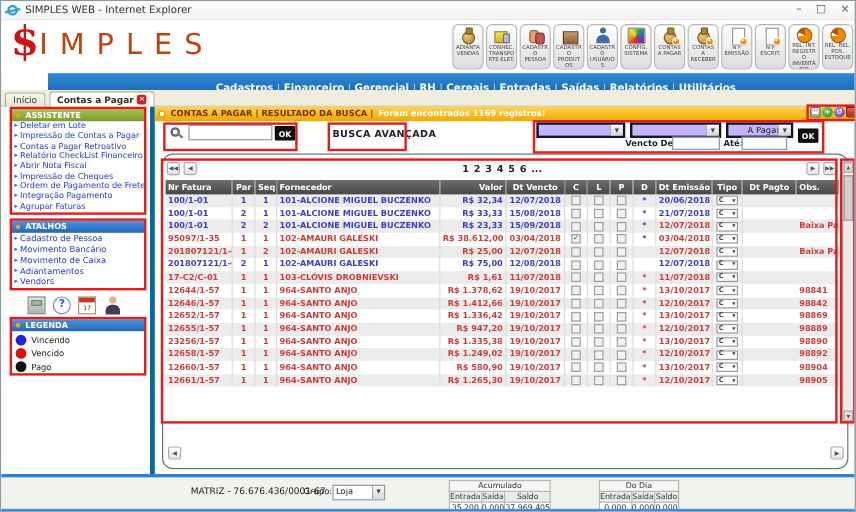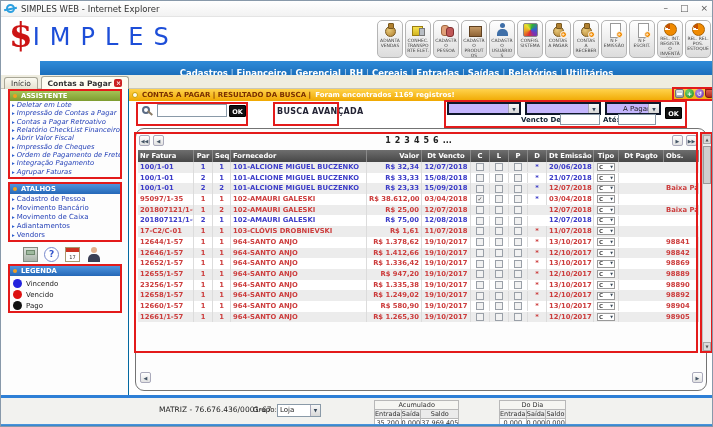--- a/index.html
+++ b/index.html
@@ -11,21 +11,21 @@
   .ie-icon{position:absolute;left:5px;top:3px;width:9px;height:9px;border:2px solid #2da0e0;border-radius:50%;}
   .ie-icon::after{content:"";position:absolute;left:-4px;top:2px;width:13px;height:2px;background:#2da0e0;transform:rotate(-12deg);}
   .wtitle{position:absolute;left:20px;top:3px;font-size:8.5px;color:#333;}
   .wctrl{position:absolute;right:6px;top:0;display:flex;gap:12px;font-size:9px;color:#555;line-height:15px;}
   .wctrl span{cursor:default;}
 
   
   .header{position:absolute;left:0;top:16px;width:713px;height:44px;background:#fff;}
   .logo{position:absolute;left:8px;top:2px;display:flex;align-items:flex-end;}
   .logo-dollar{font-family:"DejaVu Serif",serif;font-weight:bold;font-size:34px;line-height:32px;color:#cc1414;}
-  .logo-text{font-size:24px;line-height:28px;letter-spacing:10px;color:#1d4ed8;}
+  .logo-text{font-size:24px;line-height:28px;letter-spacing:10px;color:#c2410c;}
   .toolbar{position:absolute;right:3px;top:3px;display:flex;gap:2px;}
   .tb-btn{width:26px;height:38px;border:1px solid #b5b5b5;border-radius:5px;background:linear-gradient(#ffffff,#dcdcdc);overflow:hidden;}
   .tbi{width:15px;height:14px;position:relative;margin:2px auto 1px;}
   .tb-cap{font-size:4.5px;line-height:5px;text-align:center;color:#444;padding:0 1px;word-break:break-word;}
   .i-money-bag::before{content:"";position:absolute;left:2px;top:3px;width:9px;height:9px;border-radius:50%;background:radial-gradient(circle at 35% 35%,#e8c878,#b08030);border:1px solid #7a5a20;}
   .i-money-bag::after{content:"";position:absolute;left:5px;top:0;width:4px;height:4px;background:#b08030;border:1px solid #7a5a20;border-radius:1px;}
   .i-truck::before{content:"";position:absolute;left:1px;top:3px;width:9px;height:8px;background:linear-gradient(#f7e14e,#d3b622);border:1px solid #9a7d10;}
   .i-truck::after{content:"";position:absolute;right:1px;top:5px;width:4px;height:6px;background:#b9bec4;border:1px solid #777;}
   .i-people::before{content:"";position:absolute;left:2px;top:2px;width:6px;height:9px;border-radius:3px;background:#e0a078;border:1px solid #a06840;}
   .i-people::after{content:"";position:absolute;left:7px;top:4px;width:6px;height:8px;border-radius:3px;background:#c05858;border:1px solid #803030;}
@@ -43,28 +43,28 @@
   .msep{font-size:8px;color:#cfe4f7;line-height:14px;}
 
   
   .tabstrip{position:absolute;left:0;top:74px;width:713px;height:14px;background:#efede0;border-bottom:1px solid #c9c7b8;}
   .tab{position:absolute;border:1px solid #a8a696;border-bottom:none;border-radius:3px 3px 0 0;font-size:7.5px;color:#333;text-align:center;}
   .tab-inactive{left:3px;top:2px;width:34px;height:12px;line-height:12px;background:linear-gradient(#fbfaf2,#e5e2d0);}
   .tab-active{left:40px;top:1px;width:88px;height:13px;line-height:13px;background:#fffdf2;font-weight:bold;display:flex;align-items:center;justify-content:center;gap:3px;}
   .tab-close{width:8px;height:8px;border-radius:2px;background:#cc2222;color:#fff;font-size:6px;line-height:8px;text-align:center;font-weight:bold;}
 
   
-  .sidebar{position:absolute;left:0;top:88px;width:128px;height:306px;background:#fdfdfd;border-right:1px solid #0369a1;}
+  .sidebar{position:absolute;left:0;top:88px;width:128px;height:306px;background:#fdfdfd;border-right:4px solid #0369a1;}
   .spanel{position:absolute;left:9px;width:110px;}
   .shead-bar{height:10px;color:#fff;font-size:6.8px;font-weight:bold;line-height:10px;padding-left:11px;position:relative;}
   .shead-bar::before{content:"";position:absolute;left:3px;top:3px;width:4px;height:4px;border-radius:50%;background:#f0a020;}
   .hd-green{background:linear-gradient(#a3c255,#7e9c30);}
   .hd-blue{background:linear-gradient(#4f94dd,#2568b8);}
   .s-item{display:flex;align-items:center;white-space:nowrap;overflow:hidden;cursor:default;}
-  .sp-assist .s-item{height:8.3px;font-size:6.8px;color:#2743b8;font-style:italic;}
+  .sp-assist .s-item{height:8.3px;font-size:6.8px;color:#2743b8;}
   .sp-atalhos .s-item{height:9.2px;font-size:7px;color:#2743b8;}
   .bullet{color:#2e5fd0;font-size:5.5px;margin:0 2px 0 2px;}
   .tools{position:absolute;left:22px;top:158px;display:flex;gap:6px;align-items:center;}
   .tool{width:15px;height:15px;position:relative;}
   .tool-calc{background:linear-gradient(#dfe4df,#aab4aa);border:1px solid #828a82;}
   .tool-calc::before{content:"";position:absolute;left:2px;top:2px;right:2px;height:3px;background:#9fba9f;border:1px solid #6f8a6f;}
   .tool-help{border-radius:50%;background:#fff;border:1px solid #7788cc;color:#3355cc;font-size:9px;font-weight:bold;text-align:center;line-height:13px;}
   .tool-help::before{content:"?";}
   .tool-cal{background:#fff;border:1px solid #a89870;font-size:5px;color:#333;text-align:center;line-height:22px;}
   .tool-cal::before{content:"";position:absolute;left:0;top:0;right:0;height:4px;background:#cc3322;}
@@ -250,21 +250,21 @@
           <div class="s-item">
             <span class="bullet">▸</span>
             <span>Contas a Pagar Retroativo</span>
           </div>
           <div class="s-item">
             <span class="bullet">▸</span>
             <span>Relatório CheckList Financeiro</span>
           </div>
           <div class="s-item">
             <span class="bullet">▸</span>
-            <span>Abrir Valor Fiscal</span>
+            <span>Abrir Nota Fiscal</span>
           </div>
           <div class="s-item">
             <span class="bullet">▸</span>
             <span>Impressão de Cheques</span>
           </div>
           <div class="s-item">
             <span class="bullet">▸</span>
             <span>Ordem de Pagamento de Frete</span>
           </div>
           <div class="s-item">

